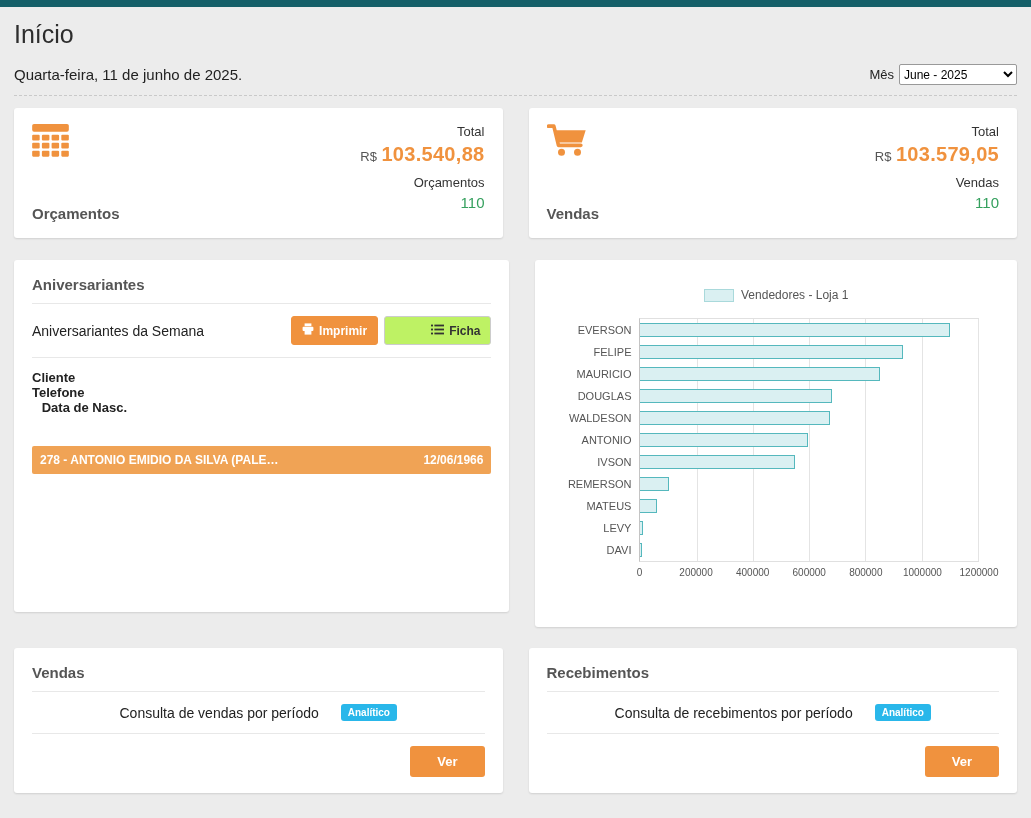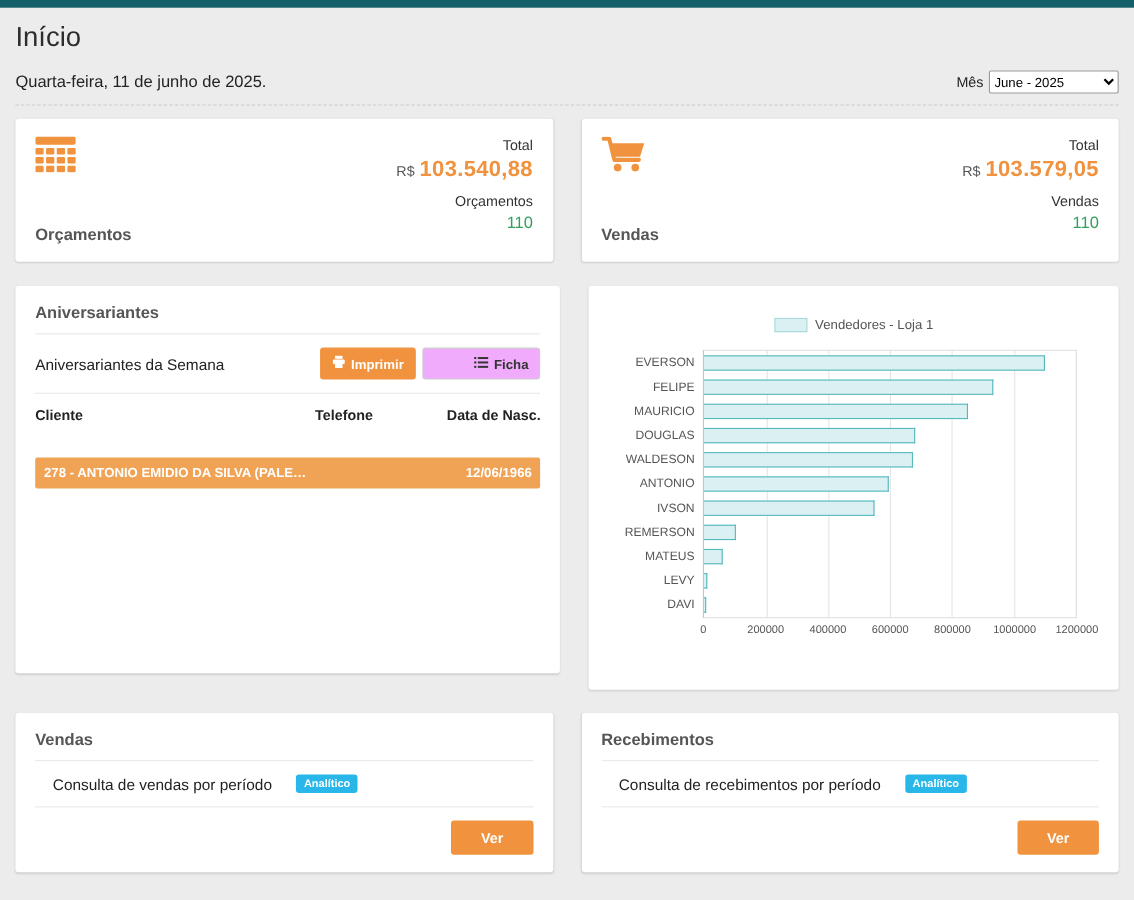--- a/index.html
+++ b/index.html
@@ -62,22 +62,22 @@
   .birthdays-card{height:352px;}
   .toolbar{display:flex;justify-content:space-between;align-items:center;margin:12px 0;}
   .toolbar .subtitle{font-size:14px;color:#222;}
   .btns{display:flex;gap:6px;}
   .btn{
     display:inline-flex;align-items:center;gap:5px;cursor:pointer;
     font-family:inherit;font-size:12px;font-weight:bold;
     padding:6px 10px;border-radius:3px;
   }
   .btn.orange{background:var(--accent);color:#fff;border:1px solid var(--accent);}
-  .btn.ghost{background:#f0abfc;color:#333;border:1px solid #ccc;padding-left:46px;}
-  .thead{display:flex;font-size:13px;font-weight:bold;color:#222;margin:12px 0 9px;}
+  .btn.ghost{background:#bef264;color:#333;border:1px solid #ccc;padding-left:46px;}
+  .thead{display:flex;font-size:13px;font-weight:bold;color:#222;margin:12px 0 9px;flex-direction:column;}
   .col-cliente{flex:1;min-width:0;overflow:hidden;white-space:nowrap;text-overflow:ellipsis;}
   .col-tel{width:110px;}
   .col-nasc{width:95px;text-align:right;}
   .trow.highlight{
     display:flex;align-items:center;background:var(--row-highlight);color:#fff;
     font-size:12px;font-weight:bold;padding:7px 8px;border-radius:2px;cursor:pointer;margin-top:31px;
   }
 
   
   .chart-card{height:367px;}
@@ -91,21 +91,21 @@
   .plotwrap{flex:1;padding-right:20px;}
   .plot{position:relative;border:1px solid #e0e0e0;border-left:1px solid #c4c4c4;}
   .gridline{position:absolute;top:0;bottom:0;width:1px;background:#e4e4e4;}
   .bar-row{height:22px;display:flex;align-items:center;position:relative;}
   .bar{height:14px;background:var(--bar-fill);border:1px solid var(--bar-border);border-left:none;}
   .xaxis{position:relative;height:16px;margin-top:5px;}
   .xtick{position:absolute;top:0;transform:translateX(-50%);font-size:10px;color:#555;}
 
   
   .panel{min-height:128px;}
-  .panel-desc{display:flex;align-items:center;gap:22px;font-size:14px;color:#222;margin:12px 16px;}
+  .panel-desc{display:flex;align-items:center;gap:22px;font-size:14px;color:#222;margin:12px 0;justify-content:center;}
   .badge-cyan{background:var(--cyan);color:#fff;font-size:10px;font-weight:bold;
     padding:3px 7px;border-radius:3px;}
   .panel-footer{display:flex;justify-content:flex-end;margin-top:12px;}
   .btn-ver{background:var(--accent);color:#fff;border:none;cursor:pointer;
     font-family:inherit;font-size:13px;font-weight:bold;padding:8px 27px;border-radius:3px;}
 </style>
 </head>
 <body>
 
 <div class="topbar"></div>

